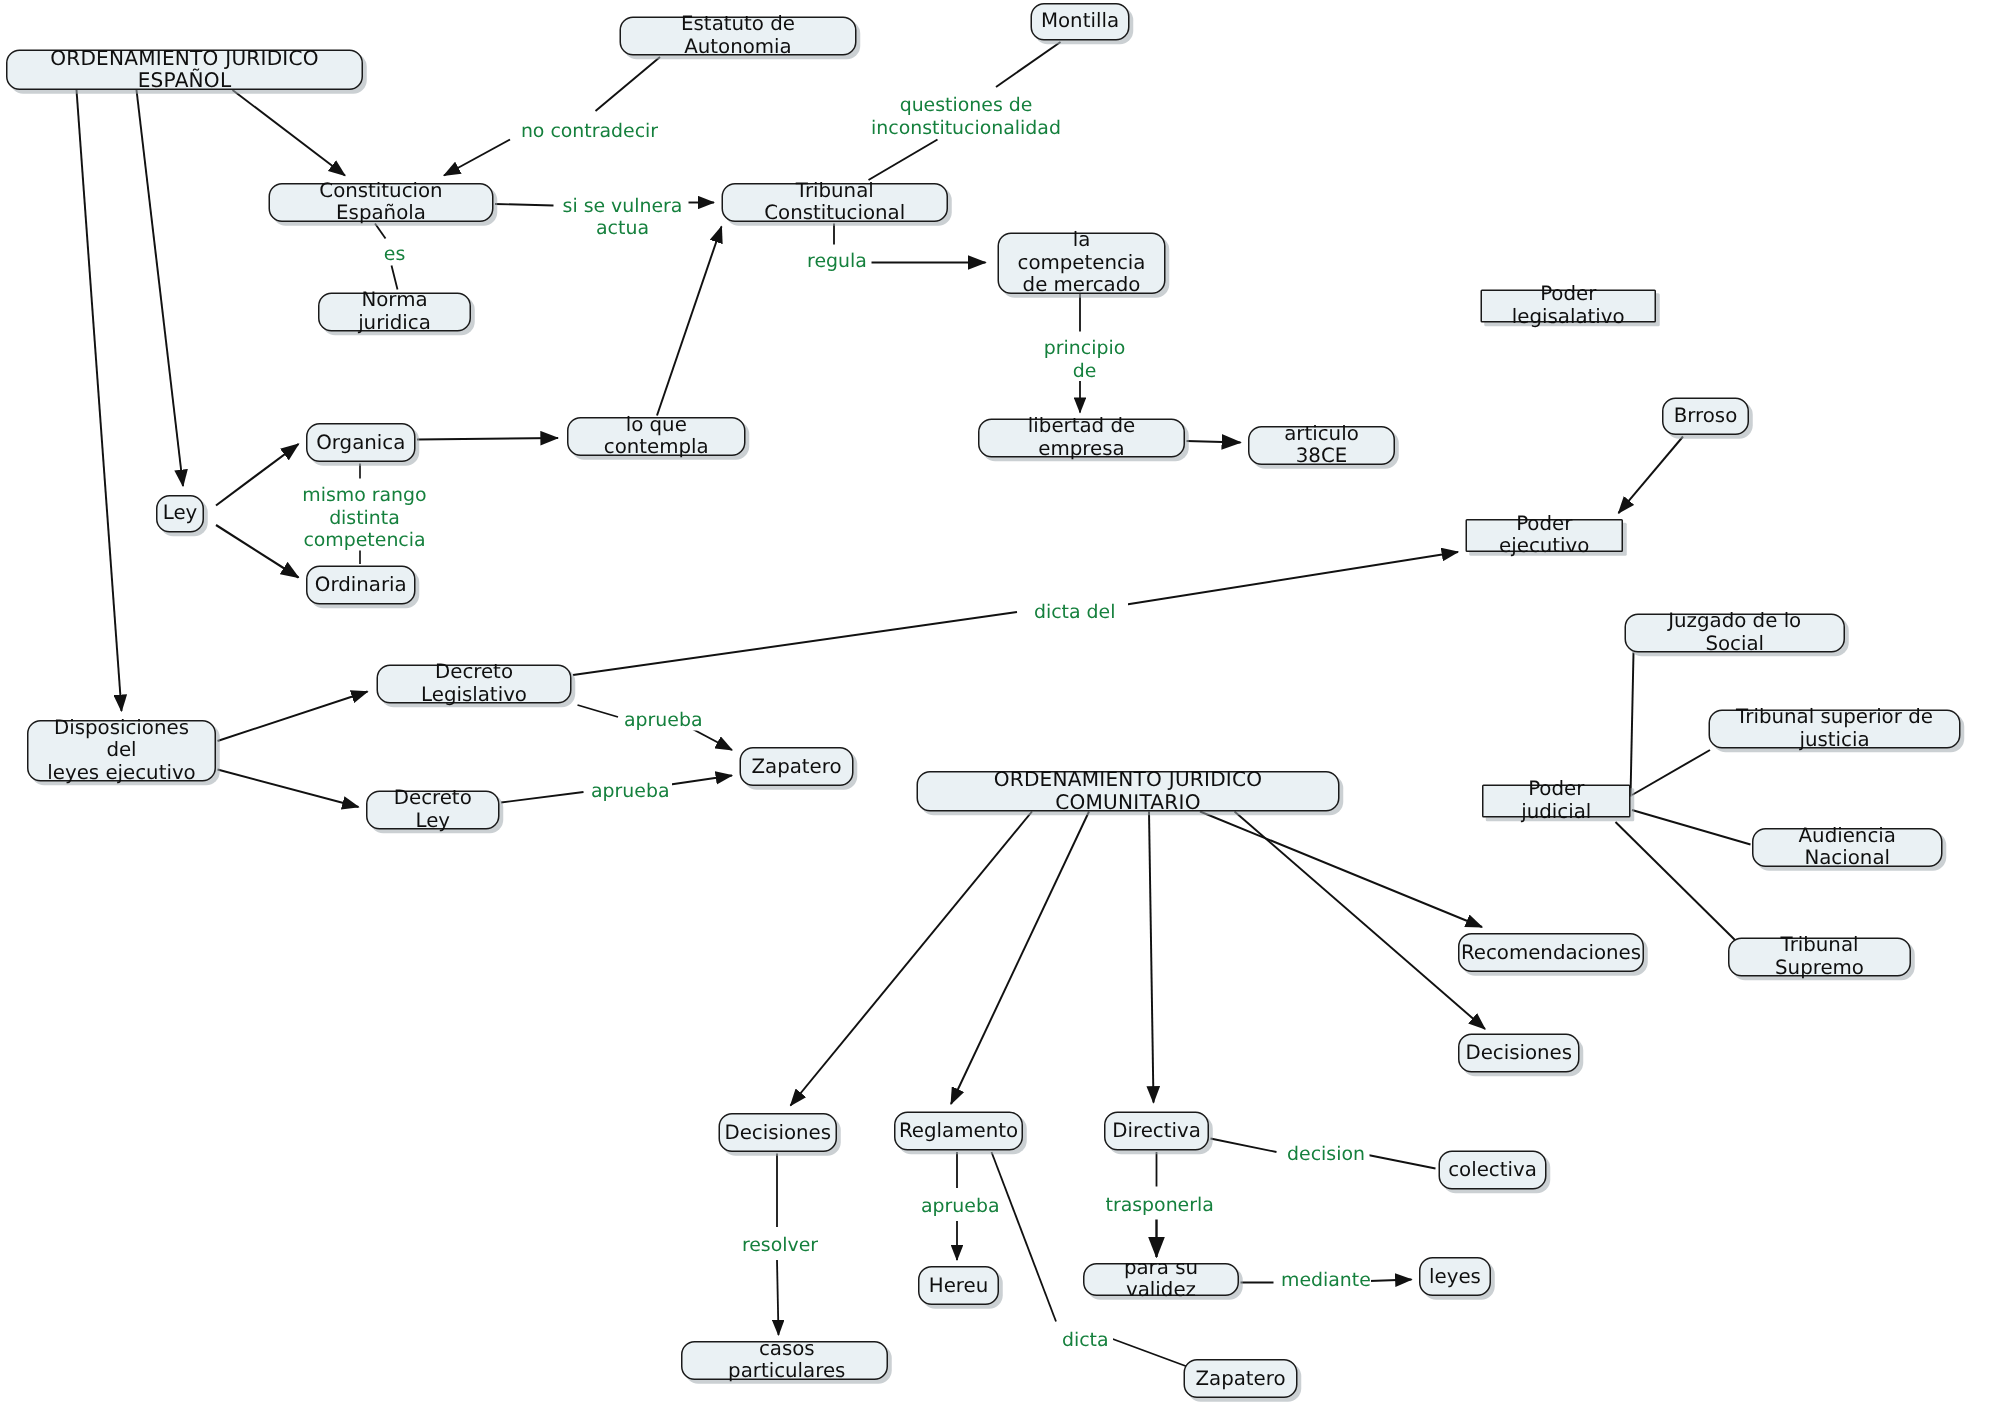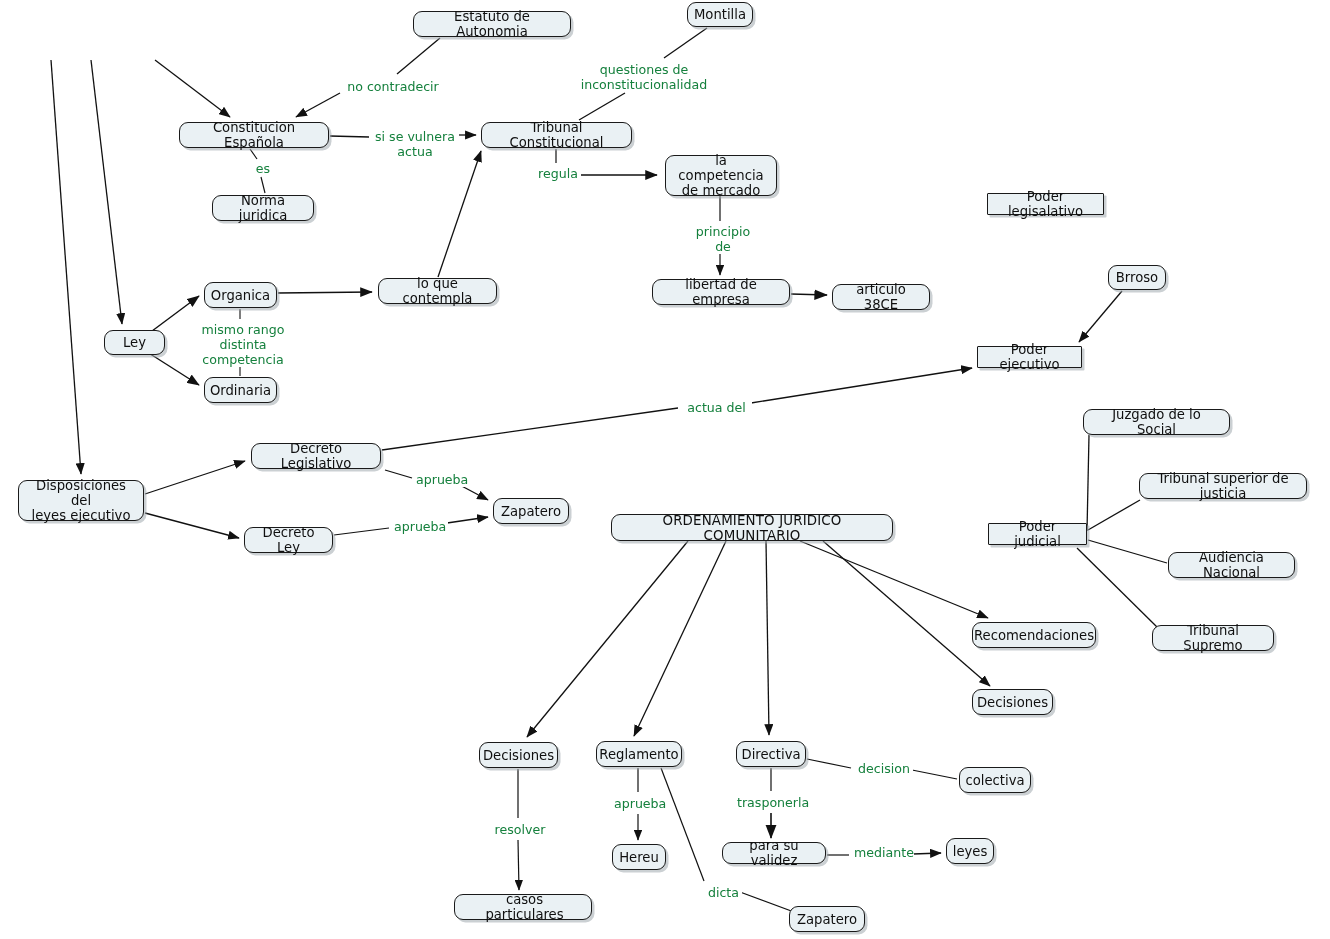--- a/index.html
+++ b/index.html
@@ -145,34 +145,35 @@
     <path d="M 807 759 L 851 768" stroke="#111111" stroke-width="1.2" fill="none"></path>
     <path d="M 912 770 L 957 779" stroke="#111111" stroke-width="1.2" fill="none"></path>
 
     <path d="M 771 768 L 771 791" stroke="#111111" stroke-width="1.2" fill="none"></path>
     <path d="M 771 813 L 771 838" stroke="#111111" stroke-width="1.6" fill="none" marker-end="url(#arrowhead)"></path>
 
     <path d="M 827 855 L 849 855" stroke="#111111" stroke-width="1.2" fill="none"></path>
     <path d="M 913 854 L 941 853" stroke="#111111" stroke-width="1.3" fill="none" marker-end="url(#arrowhead)"></path>
   </svg>
 
+  <div class="node big" style="left:4px;top:33px;width:238px;height:27px;"><span>ORDENAMIENTO JURIDICO ESPAÑOL</span></div>
   <div class="node" style="left:413px;top:11px;width:158px;height:26px;"><span>Estatuto de Autonomia</span></div>
   <div class="node" style="left:687px;top:2px;width:66px;height:25px;"><span>Montilla</span></div>
   <div class="node" style="left:179px;top:122px;width:150px;height:26px;"><span>Constitucion Española</span></div>
   <div class="node" style="left:481px;top:122px;width:151px;height:26px;"><span>Tribunal Constitucional</span></div>
   <div class="node" style="left:212px;top:195px;width:102px;height:26px;"><span>Norma juridica</span></div>
   <div class="node" style="left:665px;top:155px;width:112px;height:41px;"><span>la competencia
 de mercado</span></div>
   <div class="node square" style="left:987px;top:193px;width:117px;height:22px;"><span>Poder legisalativo</span></div>
   <div class="node" style="left:652px;top:279px;width:138px;height:26px;"><span>libertad de empresa</span></div>
   <div class="node" style="left:832px;top:284px;width:98px;height:26px;"><span>articulo 38CE</span></div>
   <div class="node" style="left:1108px;top:265px;width:58px;height:25px;"><span>Brroso</span></div>
   <div class="node" style="left:204px;top:282px;width:73px;height:26px;"><span>Organica</span></div>
   <div class="node" style="left:378px;top:278px;width:119px;height:26px;"><span>lo que contempla</span></div>
-  <div class="node" style="left:104px;top:330px;width:61px;height:25px;"><span>Ley</span></div>
+  <div class="node" style="left:104px;top:330px;width:32px;height:25px;"><span>Ley</span></div>
   <div class="node" style="left:204px;top:377px;width:73px;height:26px;"><span>Ordinaria</span></div>
   <div class="node square" style="left:977px;top:346px;width:105px;height:22px;"><span>Poder ejecutivo</span></div>
   <div class="node" style="left:1083px;top:409px;width:147px;height:26px;"><span>Juzgado de lo Social</span></div>
   <div class="node" style="left:251px;top:443px;width:130px;height:26px;"><span>Decreto Legislativo</span></div>
   <div class="node" style="left:1139px;top:473px;width:168px;height:26px;justify-content:flex-end;"><span>Tribunal superior de justicia</span></div>
   <div class="node" style="left:18px;top:480px;width:126px;height:41px;"><span>Disposiciones del
 leyes ejecutivo</span></div>
   <div class="node" style="left:493px;top:498px;width:76px;height:26px;"><span>Zapatero</span></div>
   <div class="node big" style="left:611px;top:514px;width:282px;height:27px;"><span>ORDENAMIENTO JURIDICO COMUNITARIO</span></div>
   <div class="node square" style="left:988px;top:523px;width:99px;height:22px;"><span>Poder judicial</span></div>
@@ -194,21 +195,21 @@
   <div class="edge-label" style="left:345px;top:79px;width:92px;">no contradecir</div>
   <div class="edge-label" style="left:578px;top:62px;width:128px;">questiones de
 inconstitucionalidad</div>
   <div class="edge-label" style="left:371px;top:129px;width:84px;">si se vulnera
 actua</div>
   <div class="edge-label" style="left:253px;top:161px;width:16px;">es</div>
   <div class="edge-label" style="left:535px;top:166px;width:42px;">regula</div>
   <div class="edge-label" style="left:684px;top:224px;width:74px;">principio de</div>
   <div class="edge-label" style="left:177px;top:322px;width:128px;">mismo rango
 distinta competencia</div>
-  <div class="edge-label" style="left:681px;top:400px;width:67px;">actua del</div>
+  <div class="edge-label" style="left:681px;top:400px;width:67px;">dicta del</div>
   <div class="edge-label" style="left:414px;top:472px;width:52px;">aprueba</div>
   <div class="edge-label" style="left:392px;top:519px;width:52px;">aprueba</div>
   <div class="edge-label" style="left:855px;top:761px;width:54px;">decision</div>
   <div class="edge-label" style="left:735px;top:795px;width:72px;">trasponerla</div>
   <div class="edge-label" style="left:612px;top:796px;width:52px;">aprueba</div>
   <div class="edge-label" style="left:492px;top:822px;width:52px;">resolver</div>
   <div class="edge-label" style="left:852px;top:845px;width:58px;">mediante</div>
   <div class="edge-label" style="left:705px;top:885px;width:33px;">dicta</div>
 </div>
 

